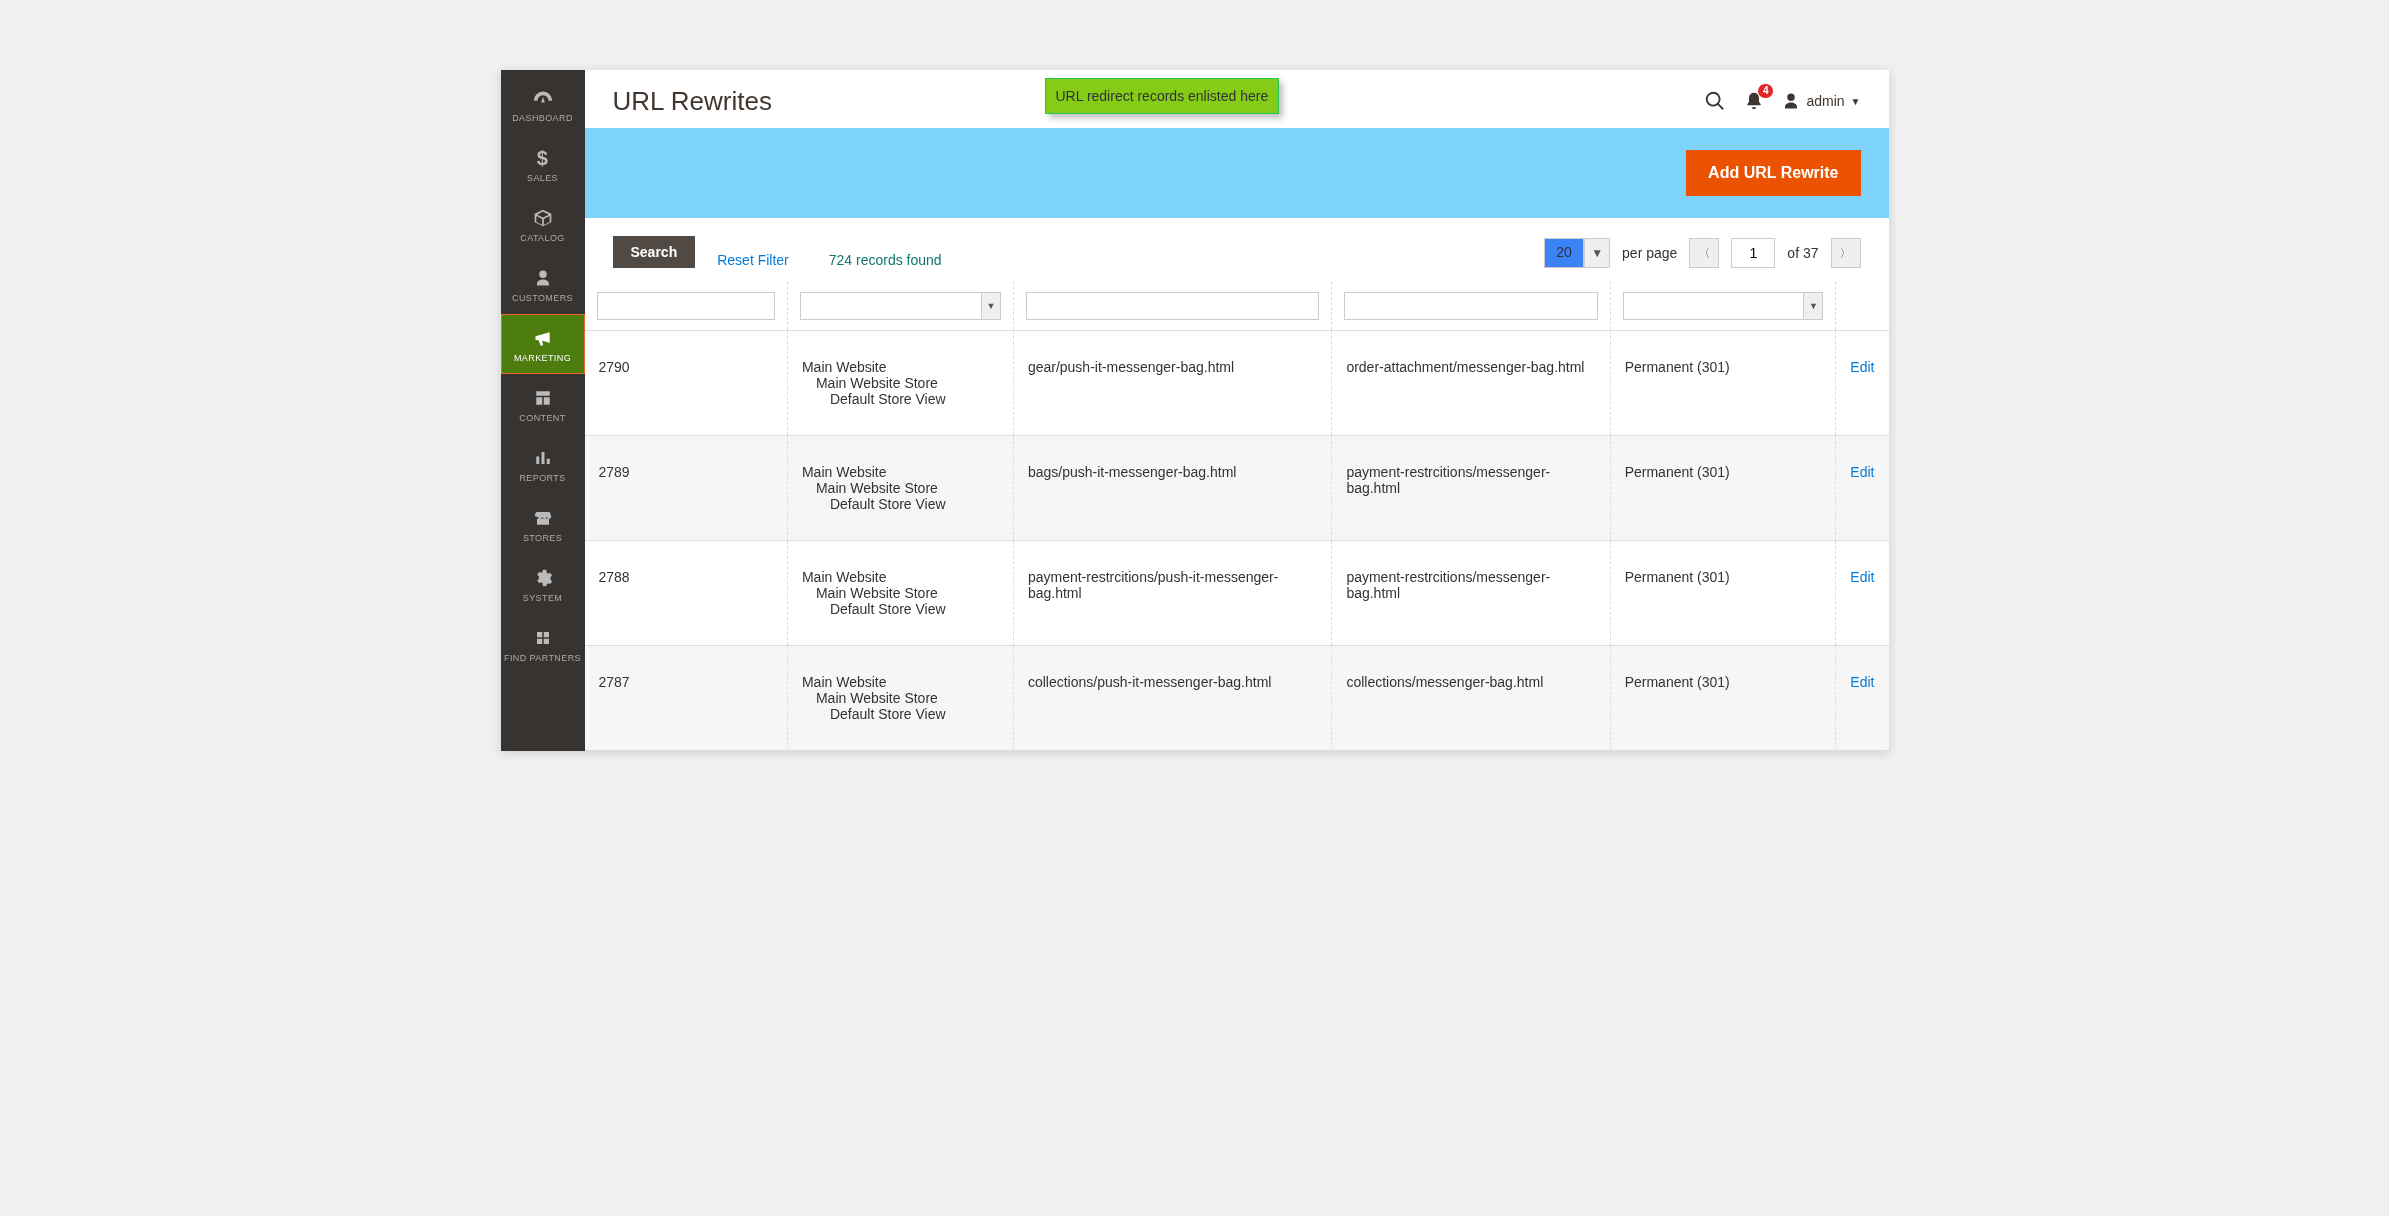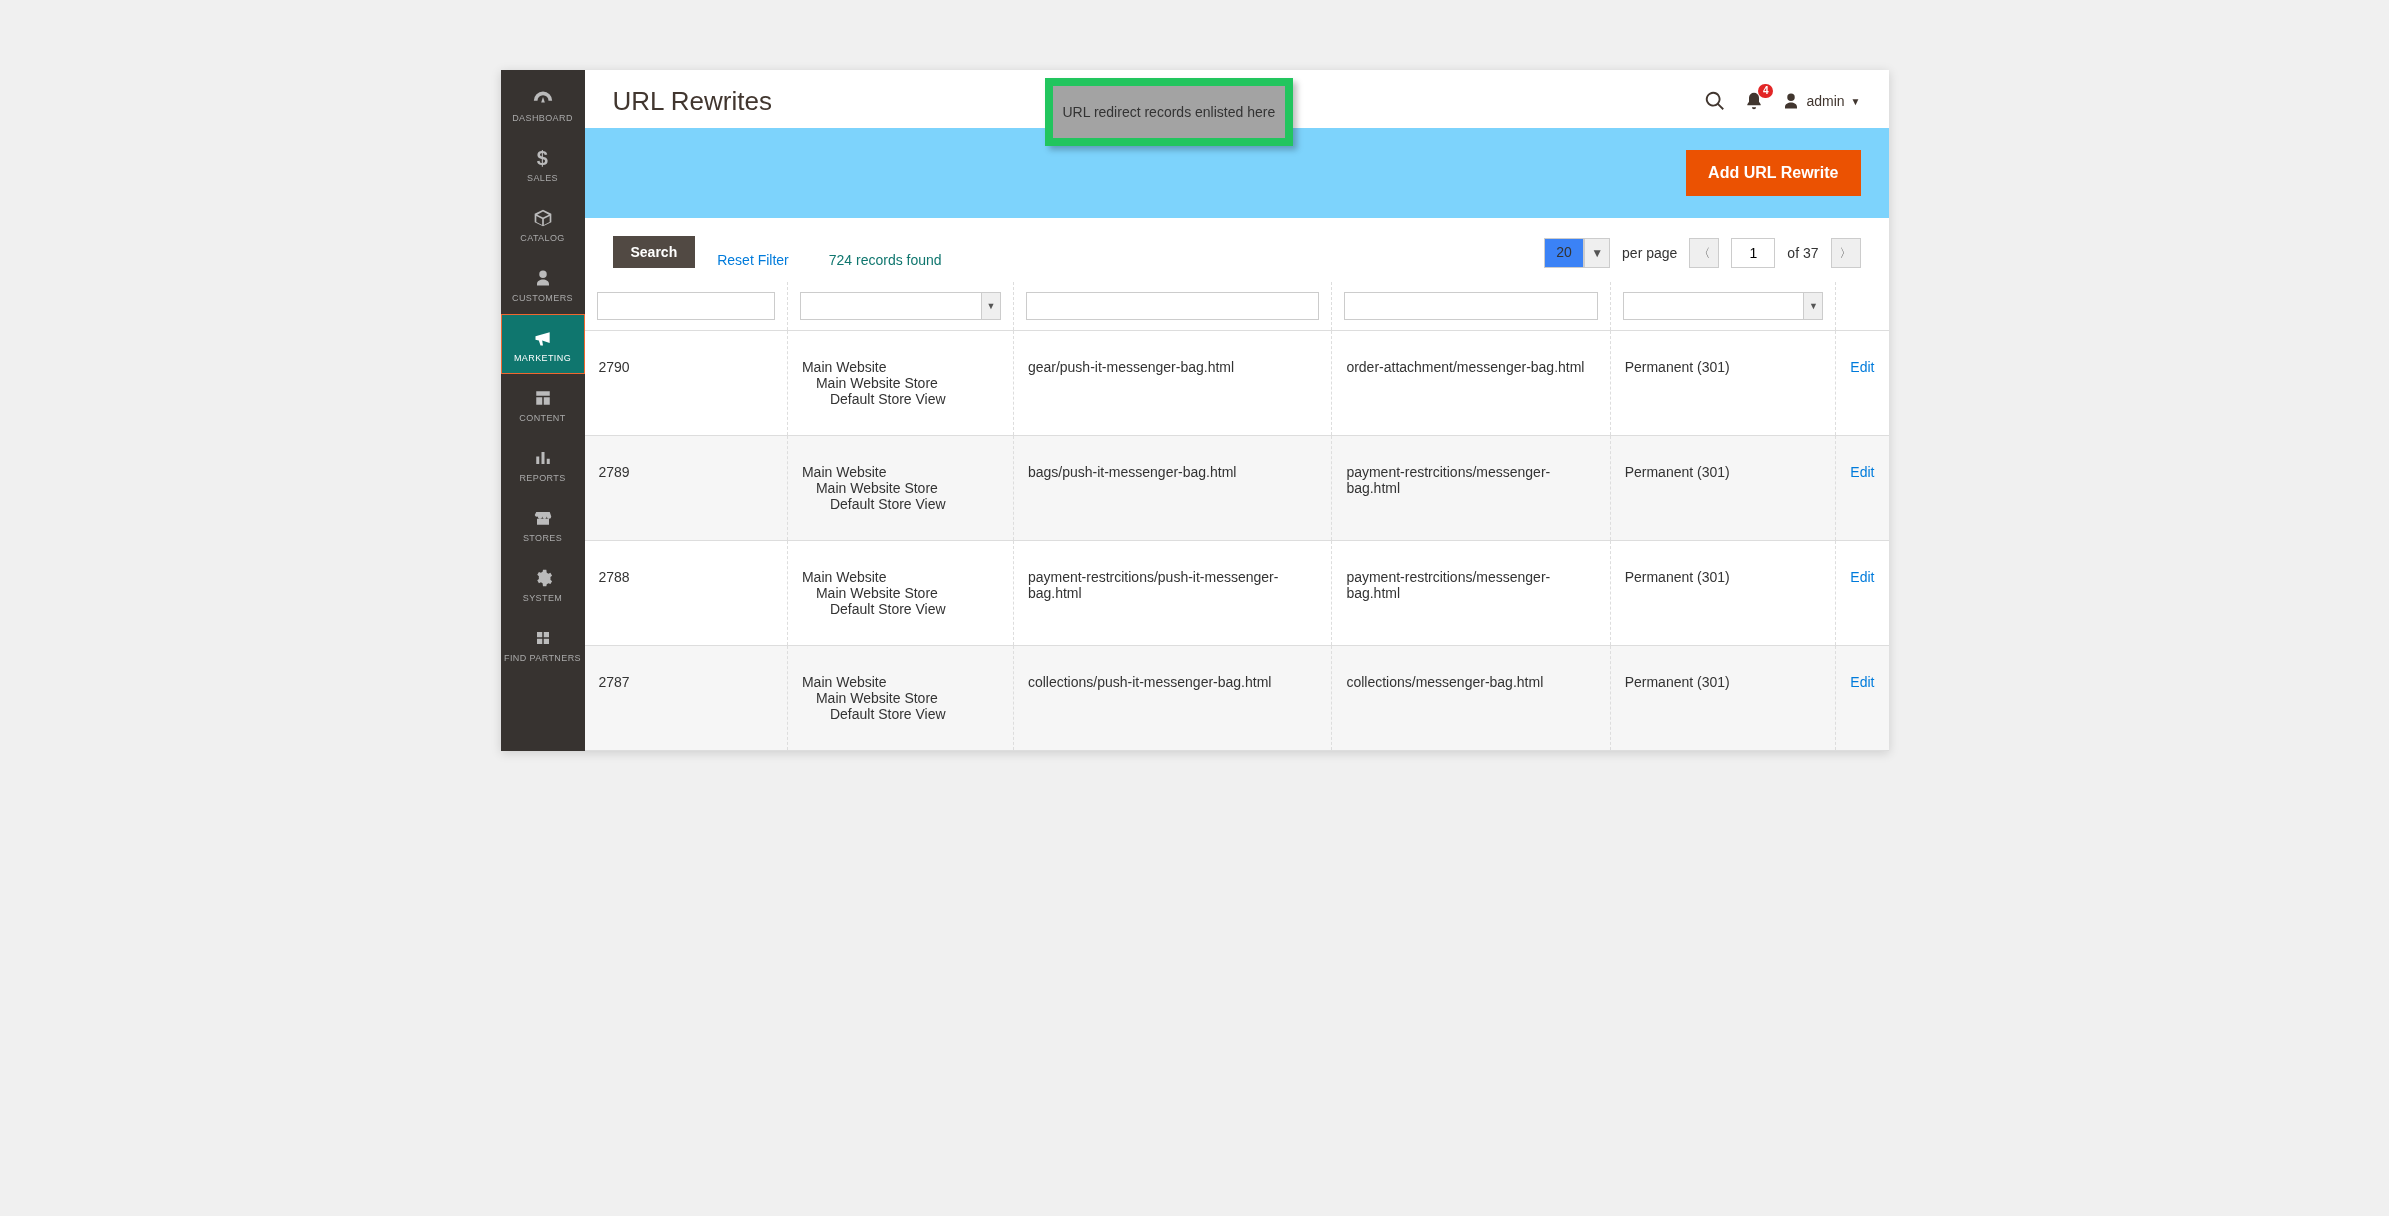--- a/index.html
+++ b/index.html
@@ -28,21 +28,21 @@
   .sb-item {
     text-align: center;
     padding: 12px 2px 10px;
     color: #aaa;
     font-size: 9px;
     letter-spacing: 0.4px;
     cursor: pointer;
     border: 1px solid transparent;
   }
   .sb-item.active {
-    background: #0f766e;
+    background: #4d7c0f;
     border: 1px solid #ef672f;
     color: #fff;
   }
   .sb-item .ic {
     height: 22px;
     margin-bottom: 4px;
     display: flex;
     align-items: center;
     justify-content: center;
     color: #bbb;
@@ -65,26 +65,26 @@
   }
   .page-title {
     font-size: 26px;
     font-weight: 400;
     color: #41362f;
   }
   .callout {
     position: absolute;
     left: 460px;
     top: 8px;
-    border: 8px solid #22c55e;
-    padding: 18px 10px;
+    border: 1px solid #22c55e;
+    padding: 9px 10px;
     font-size: 14px;
     color: #333;
     box-shadow: 4px 4px 6px rgba(0,0,0,0.25);
-    background: #a3a3a3;
+    background: #84cc16;
   }
   .hdr-actions {
     margin-left: auto;
     display: flex;
     align-items: center;
     gap: 18px;
   }
   .search-icon, .bell-wrap, .user-wrap { cursor: pointer; display:flex; align-items:center; color:#41362f; }
   .bell-wrap { position: relative; }
   .badge {

